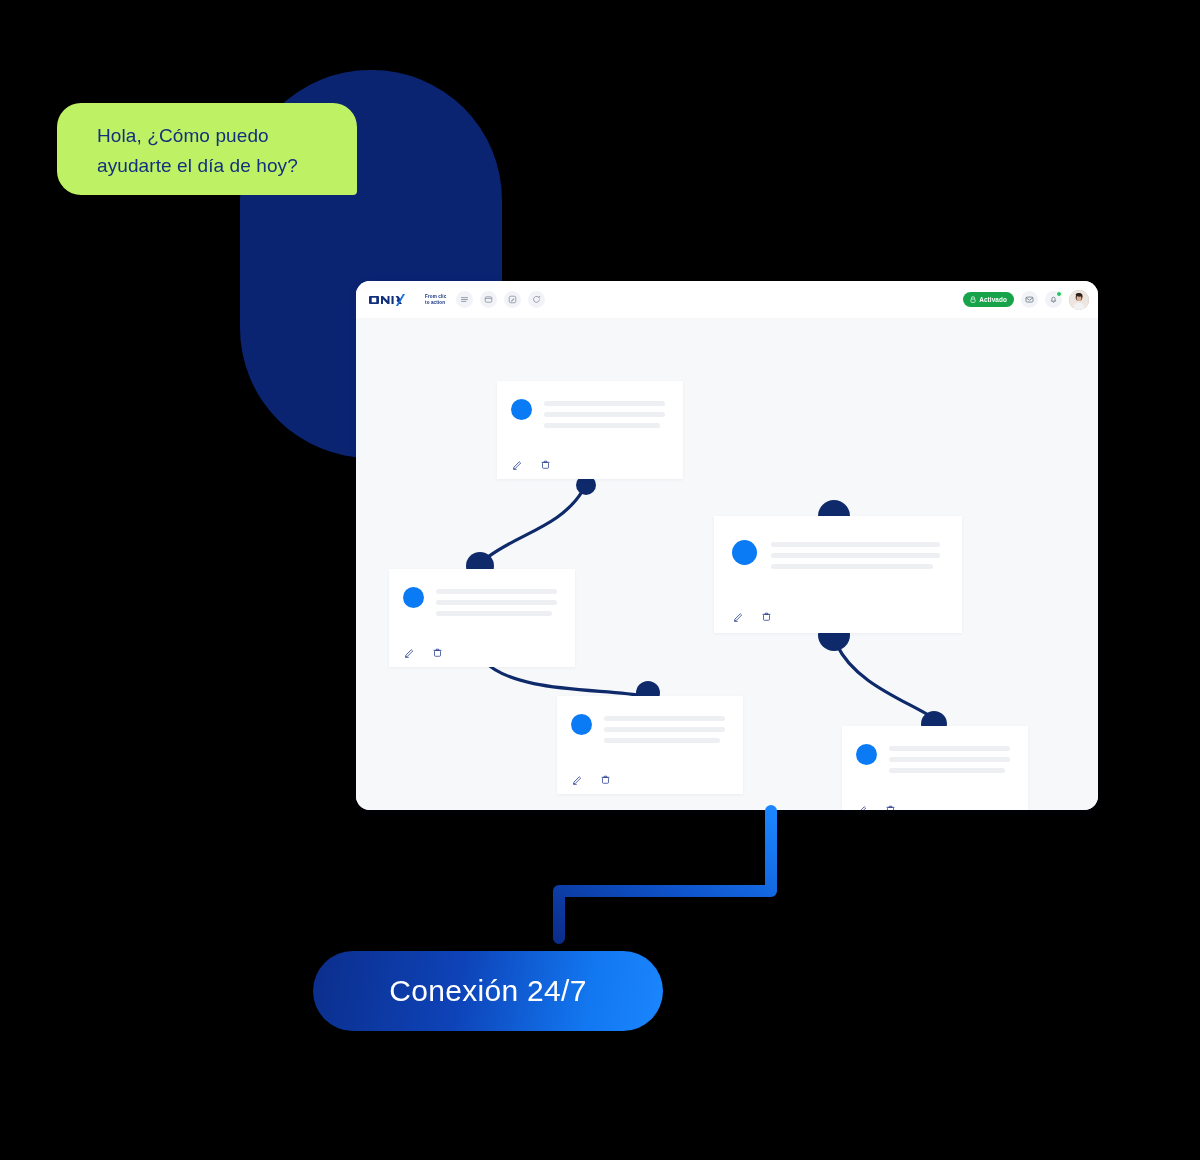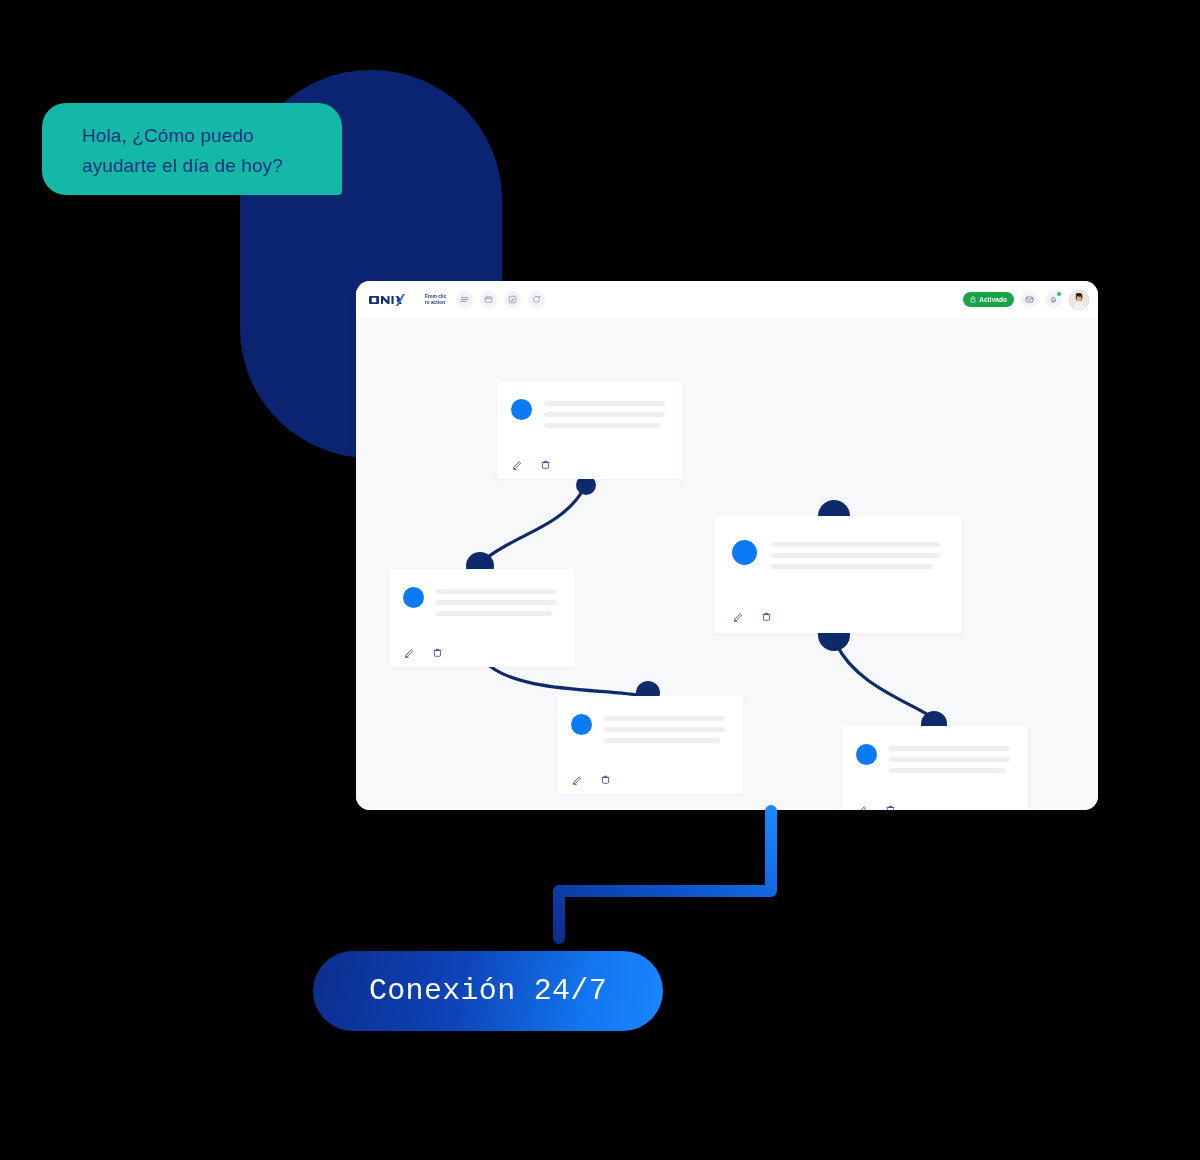--- a/index.html
+++ b/index.html
@@ -26,25 +26,25 @@
     top: 70px;
     width: 262px;
     height: 388px;
     background: #0A2472;
     border-radius: 130px 130px 130px 130px;
   }
 
   
   .bubble {
     position: absolute;
-    left: 42px;
+    left: 57px;
     top: 103px;
     width: 300px;
     height: 92px;
-    background: #14b8a6;
+    background: #bef264;
     border-radius: 24px 24px 4px 24px;
     box-sizing: border-box;
     padding: 18px 22px 4px 40px;
   }
   .bubble-text {
     color: #12307E;
     font-size: 19px;
     line-height: 30px;
     letter-spacing: 0.1px;
     white-space: pre-line;
@@ -243,21 +243,20 @@
     width: 350px;
     height: 80px;
     border-radius: 40px;
     background: linear-gradient(100deg, #0B2E8C 0%, #0E43B8 42%, #1277F0 78%, #1B86FF 100%);
     display: flex;
     align-items: center;
     justify-content: center;
     border: none;
     padding: 0;
     cursor: pointer;
-    font-family: Liberation Mono, monospace;
   }
   .cta-label {
     color: #ffffff;
     font-size: 30px;
     letter-spacing: 0.3px;
   }
 </style>
 </head>
 <body>
 

